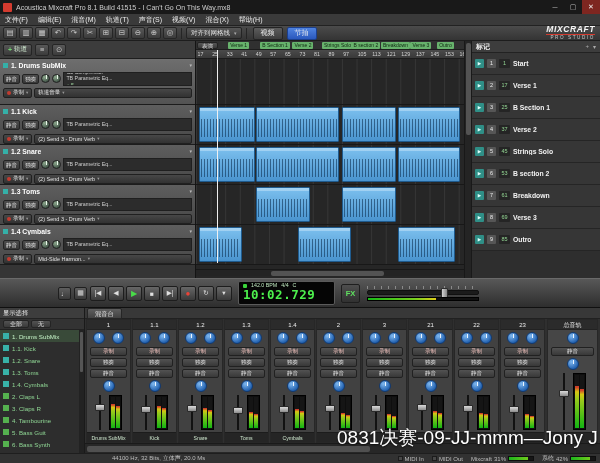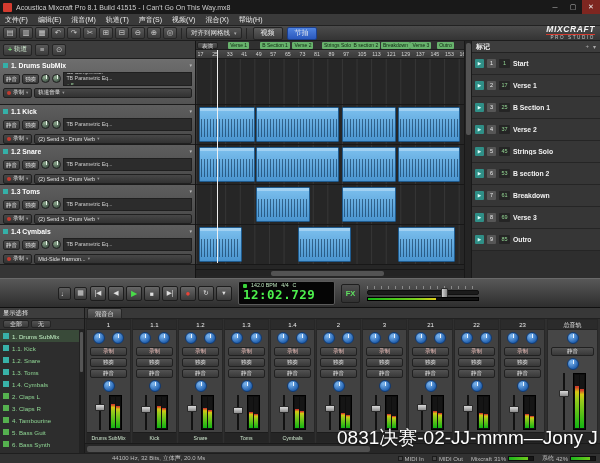--- a/index.html
+++ b/index.html
@@ -531,21 +531,21 @@
         <span class="tr-btn">↻</span>
         <span class="tr-btn">▾</span>
       </span>
     <span class="lcd">
       <span class="lcd-top">
         <span class="lcd-led"></span>
         <span>142.0 BPM</span>
         <span>4/4</span>
         <span>C</span>
       </span>
-      <div class="lcd-time">12:02.729</div>
+      <div class="lcd-time">10:02.729</div>
     </span>
     <span class="fx-btn">FX</span>
     <span class="mslider">
       <div class="ms-ticks"></div>
       <div class="ms-track">
           <div class="ms-handle"></div>
         </div>
       <div class="ms-meter">
           <i></i>
         </div>
@@ -931,14 +931,14 @@
       </span>
     <span class="st-cpu">
         <span>系统</span>
         <span>42%</span>
         <span class="cpu-bar">
           <i></i>
         </span>
       </span>
   </div>
 
-  <div id="overlay">0831决赛-02-JJ-mmm—Jony J</div>
+  <div id="overlay">0831决赛-09-JJ-mmm—Jony J</div>
 </div>
 
 </body></html>

